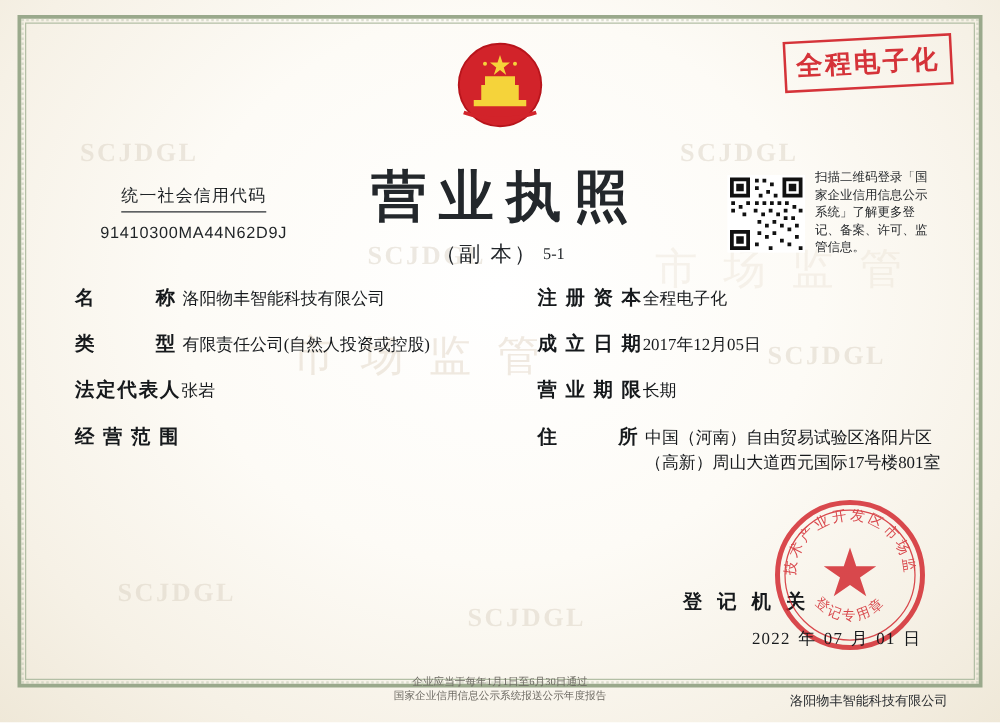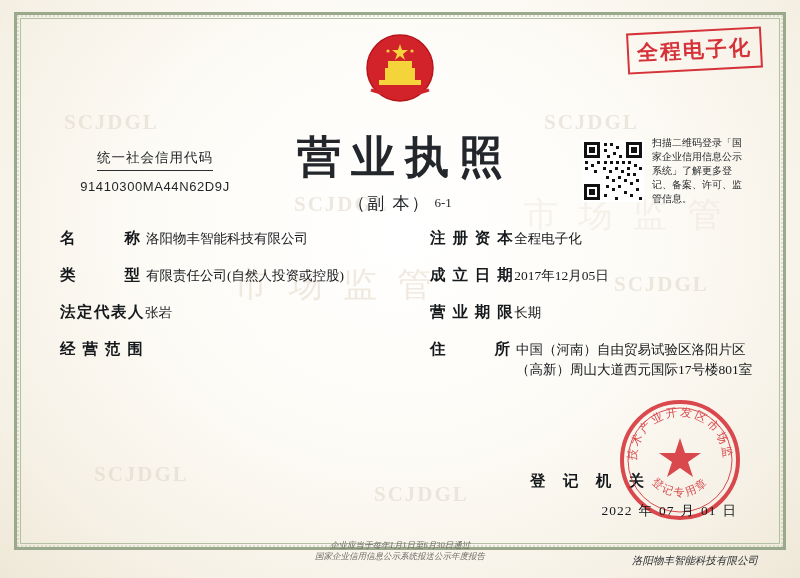--- a/index.html
+++ b/index.html
@@ -228,21 +228,21 @@
 
   
   .reg-authority {
     position: absolute;
     right: 152px;
     bottom: 86px;
     font-size: 15.5px;
     font-weight: bold;
     letter-spacing: 4px;
     color: #16191c;
-    font-family: Liberation Mono, monospace;
+    font-family: Liberation Serif, serif;
   }
   .reg-date {
     position: absolute;
     right: 60px;
     bottom: 58px;
     font-size: 13.5px;
     color: #16191c;
     font-family: "Liberation Serif", serif;
     letter-spacing: 1px;
   }
@@ -261,21 +261,20 @@
 
   
   .footer {
     position: absolute;
     left: 14px; right: 14px;
     bottom: 6px;
     height: 22px;
     font-size: 10.5px;
     color: #2a2d30;
     font-family: "Liberation Serif", serif;
-    font-style: italic;
   }
   .footer .left { position: absolute; left: 28px; top: 4px; }
   .footer .right { position: absolute; right: 28px; top: 4px; }
   .footer .center {
     position: absolute;
     left: 0; right: 0;
     top: -10px;
     text-align: center;
     font-size: 8.5px;
     color: #6d6a63;
@@ -318,21 +317,21 @@
 
   <div class="estamp">全程电子化</div>
 
   <div class="credit">
     <div class="label">统一社会信用代码</div>
     <div class="code">91410300MA44N62D9J</div>
   </div>
 
   <div class="title">营业执照</div>
   <div class="subtitle">
-    <span>（副 本）</span><span class="num">6-1</span>
+    <span>（副 本）</span><span class="num">5-1</span>
   </div>
 
   <div class="qrwrap">
     <div class="qr">
       <svg width="62" height="62" viewBox="0 0 62 62">
         <rect width="62" height="62" fill="#ffffff"></rect>
         <g fill="#111">
           <rect x="2" y="2" width="16" height="16"></rect>
             <rect x="5" y="5" width="10" height="10" fill="#fff"></rect>
             <rect x="7" y="7" width="6" height="6"></rect>

